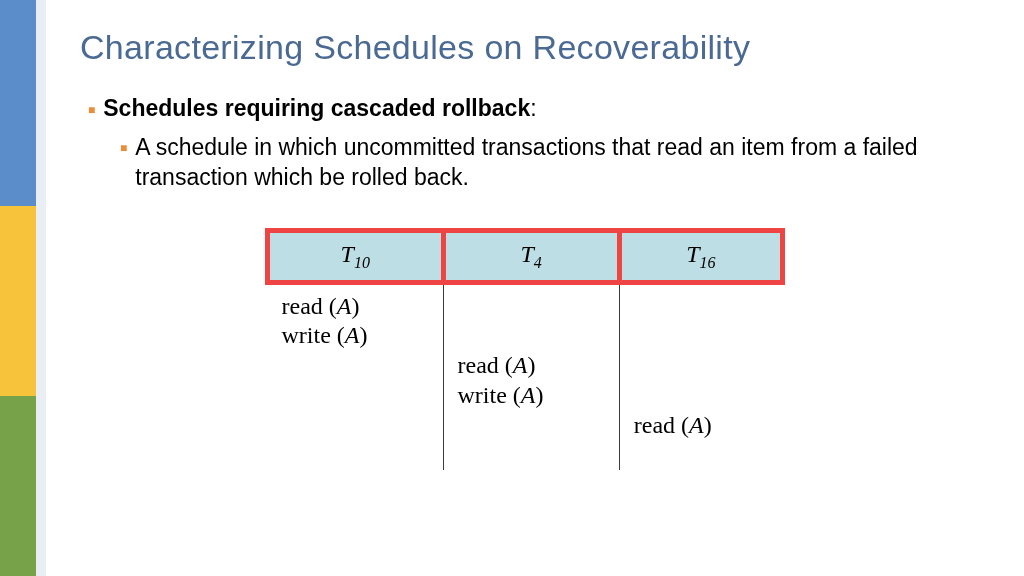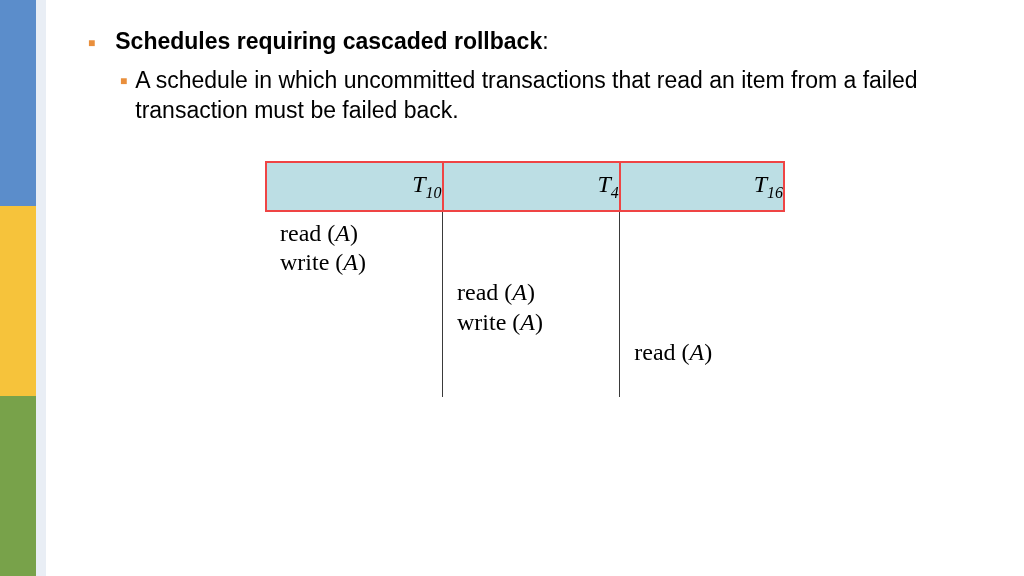--- a/index.html
+++ b/index.html
@@ -36,21 +36,21 @@
   .bullet-1 {
     display: flex;
     gap: 8px;
     font-size: 23px;
     color: #000;
     margin-bottom: 8px;
     padding-left: 8px;
   }
   .sq { color:#e98f3c; font-size:12px; line-height:30px; }
   .b1-text { }
-  .b1-text b { font-weight:700;margin-left:12px; }
+  .b1-text b { font-weight:700; }
   .bullet-2 {
     display: flex;
     gap: 8px;
     font-size: 23px;
     color: #000;
     padding-left: 40px;
     line-height: 1.3;
   }
 
   .tablewrap {
@@ -58,26 +58,25 @@
     margin-left: 185px;
     width: 520px;
   }
   table {
     border-collapse: collapse;
     width: 100%;
     font-family: "Times New Roman", Times, serif;
   }
   thead th {
     background: #bcdee4;
-    border: 2px solid #ef4444;
+    border: 5px solid #ef4444;
     font-weight: 400;
     font-size: 24px;
     padding: 8px 0;
     font-style: italic;
-    text-align: right;
   }
   thead th .sub { font-style: italic; font-size: 16px; vertical-align: sub; }
   tbody td {
     border-left: 1px solid #3a3a3a;
     border-right: 1px solid #3a3a3a;
     font-size: 24px;
     padding: 2px 14px 0 14px;
     vertical-align: top;
     white-space: nowrap;
     height: 30px;
@@ -91,31 +90,32 @@
 <body>
 
 <div class="sidebar">
   <div class="bar1"></div>
   <div class="bar2"></div>
   <div class="bar3"></div>
   <div class="accent"></div>
 </div>
 
 <div class="content">
+  <h1>Characterizing Schedules on Recoverability</h1>
 
   <div class="bullet-1">
     <span class="sq">■</span>
     <span class="b1-text">
       <b>Schedules requiring cascaded rollback</b><span>:</span>
     </span>
   </div>
 
   <div class="bullet-2">
     <span class="sq">■</span>
-    <span>A schedule in which uncommitted transactions that read an item from a failed transaction must be failed back.</span>
+    <span>A schedule in which uncommitted transactions that read an item from a failed transaction which be rolled back.</span>
   </div>
 
   <div class="tablewrap">
     <table>
       <thead>
         <tr>
           <th><span class="it">T</span><span class="sub">10</span></th>
           <th><span class="it">T</span><span class="sub">4</span></th>
           <th><span class="it">T</span><span class="sub">16</span></th>
         </tr>

